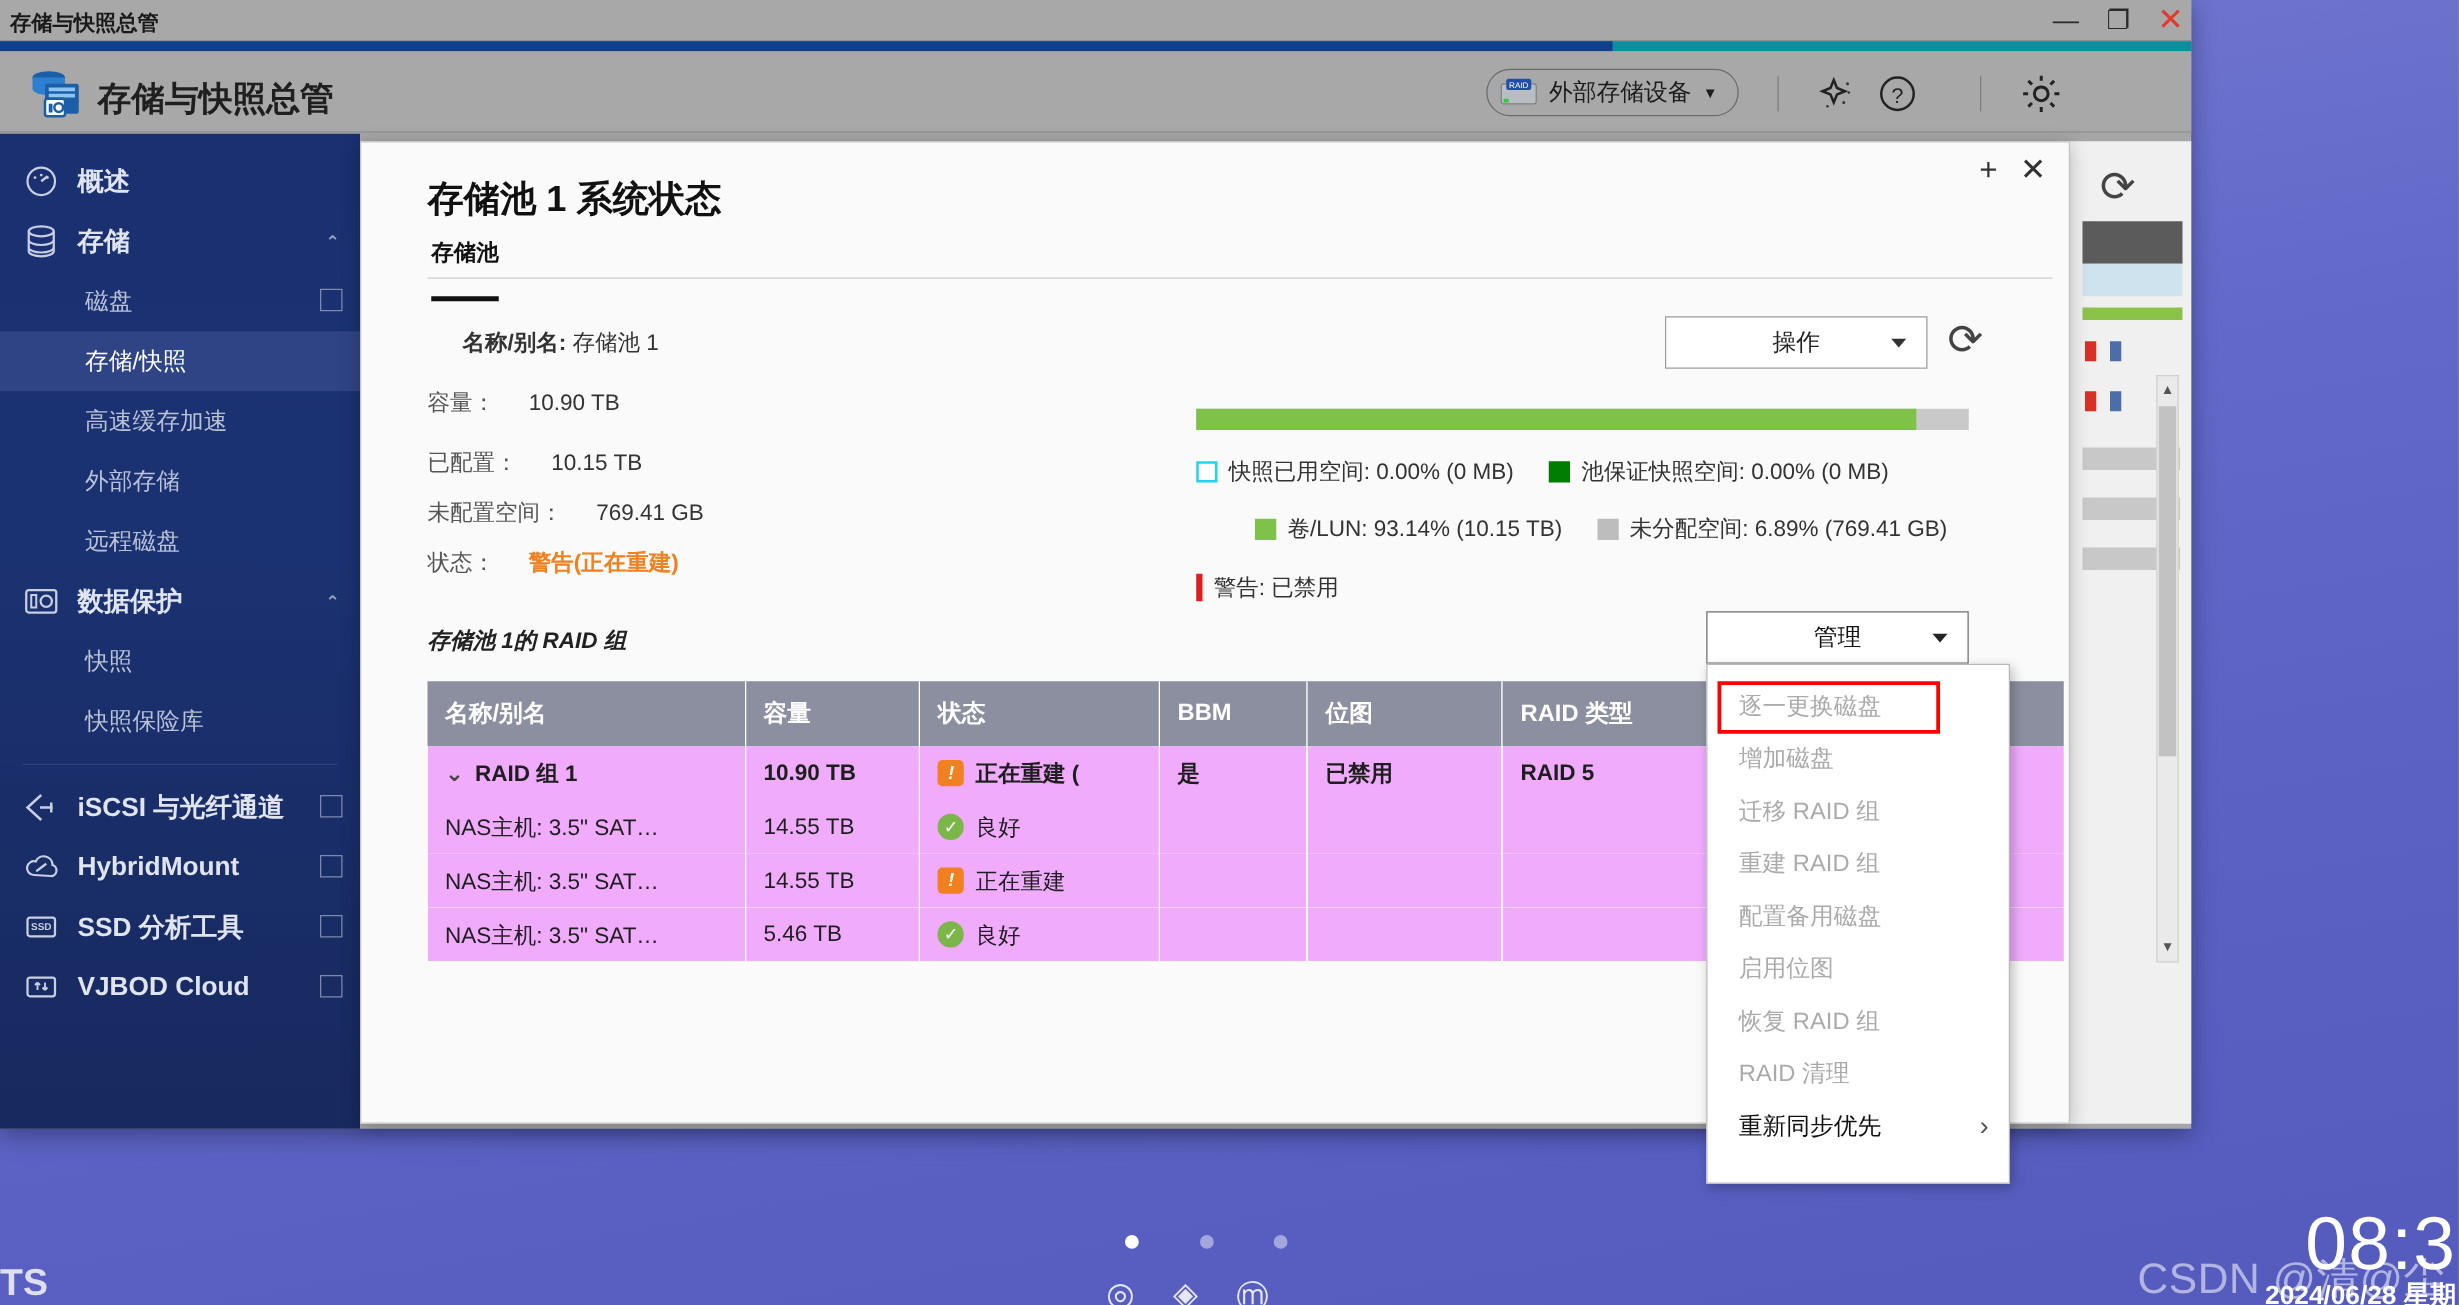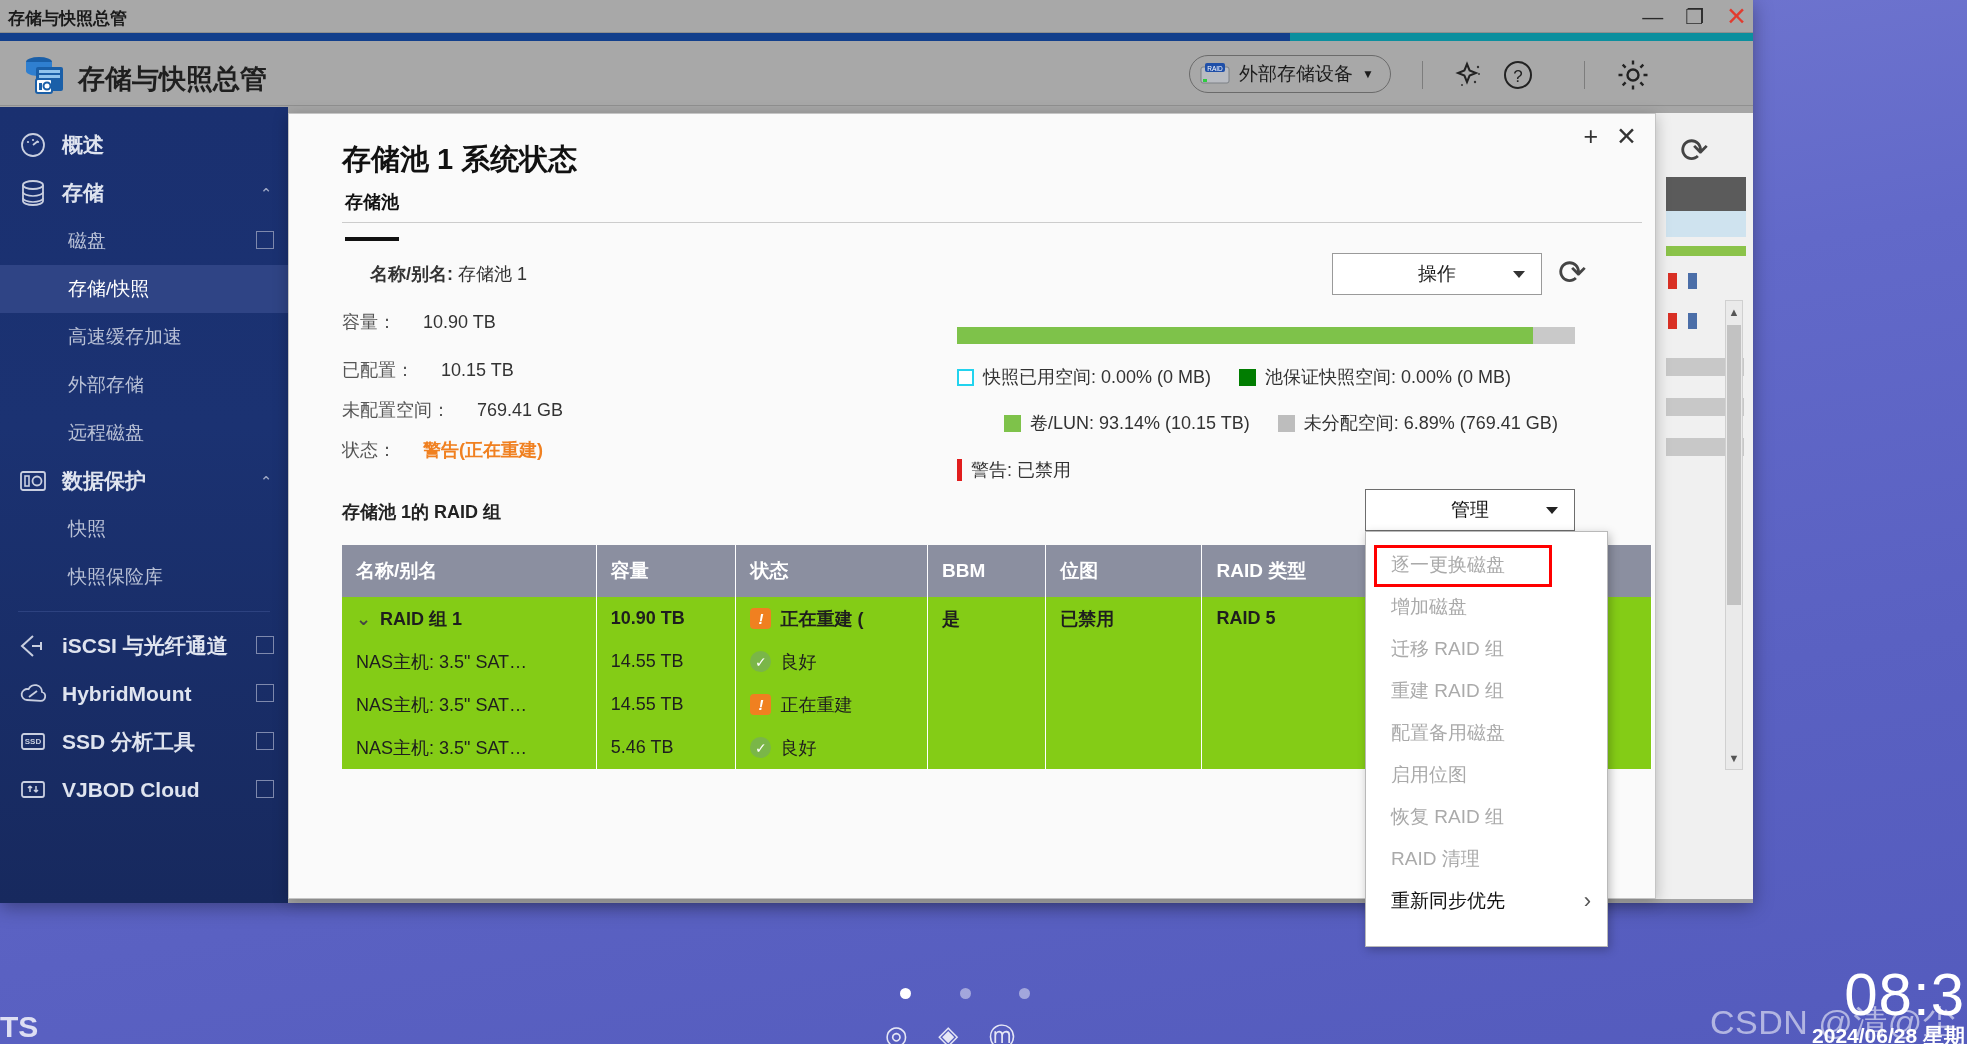--- a/index.html
+++ b/index.html
@@ -214,21 +214,21 @@
   #raid-table {
     position: absolute; left: 342px; top: 545px; width: 1310px;
     border-collapse: collapse; table-layout: fixed;
   }
   #raid-table th {
     background: #8b8fa0; color: #fff; font-size: 19px; font-weight: bold;
     text-align: left; padding: 13px 14px; border-right: 1px solid #fff;
     height: 50px;
   }
   #raid-table td {
-    background: #84cc16; font-size: 18px; color: #1e1e1e;
+    background: #f0abfc; font-size: 18px; color: #1e1e1e;
     padding: 9px 14px; border-right: 1px solid #fff; height: 43px;
     white-space: nowrap; overflow: hidden;
   }
   #raid-table tr.grp td { font-weight: bold; }
   td.name-cell .chev { color: #444; margin-right: 9px; font-weight: bold; }
   td.name-cell.child { padding-left: 58px; font-weight: normal; }
   .st { display: inline-flex; align-items: center; gap: 9px; }
   .ico-warn {
     width: 21px; height: 21px; background: #f08020; color: #fff;
     border-radius: 4px; display: inline-flex; align-items: center;
@@ -577,21 +577,21 @@
     </span>
   </div>
 
   <div class="legend-row" style="left:957px;top:458px;z-index:21;">
     <span class="legend-item">
       <i class="sw warnbar"></i>
       <span>警告: 已禁用</span>
     </span>
   </div>
 
-  <div id="raid-title" style="z-index:21;">存储池 1的 RAID 组</div>
+  <div id="raid-title" style="z-index:21;font-style:italic;">存储池 1的 RAID 组</div>
 
   <table id="raid-table" style="z-index:21;">
     <colgroup>
       <col style="width:215px">
         <col style="width:118px">
         <col style="width:162px">
       <col style="width:100px">
         <col style="width:132px">
         <col style="width:150px">
         <col style="width:230px">

